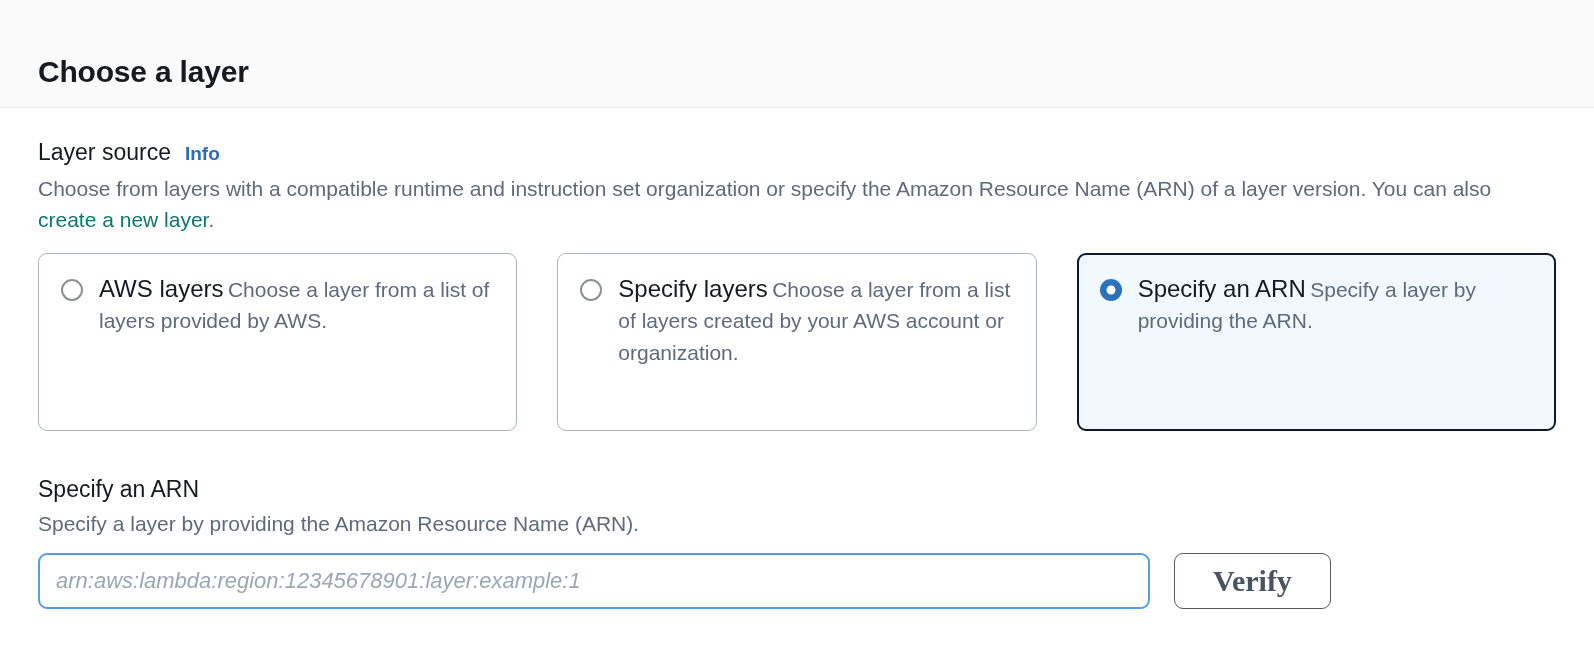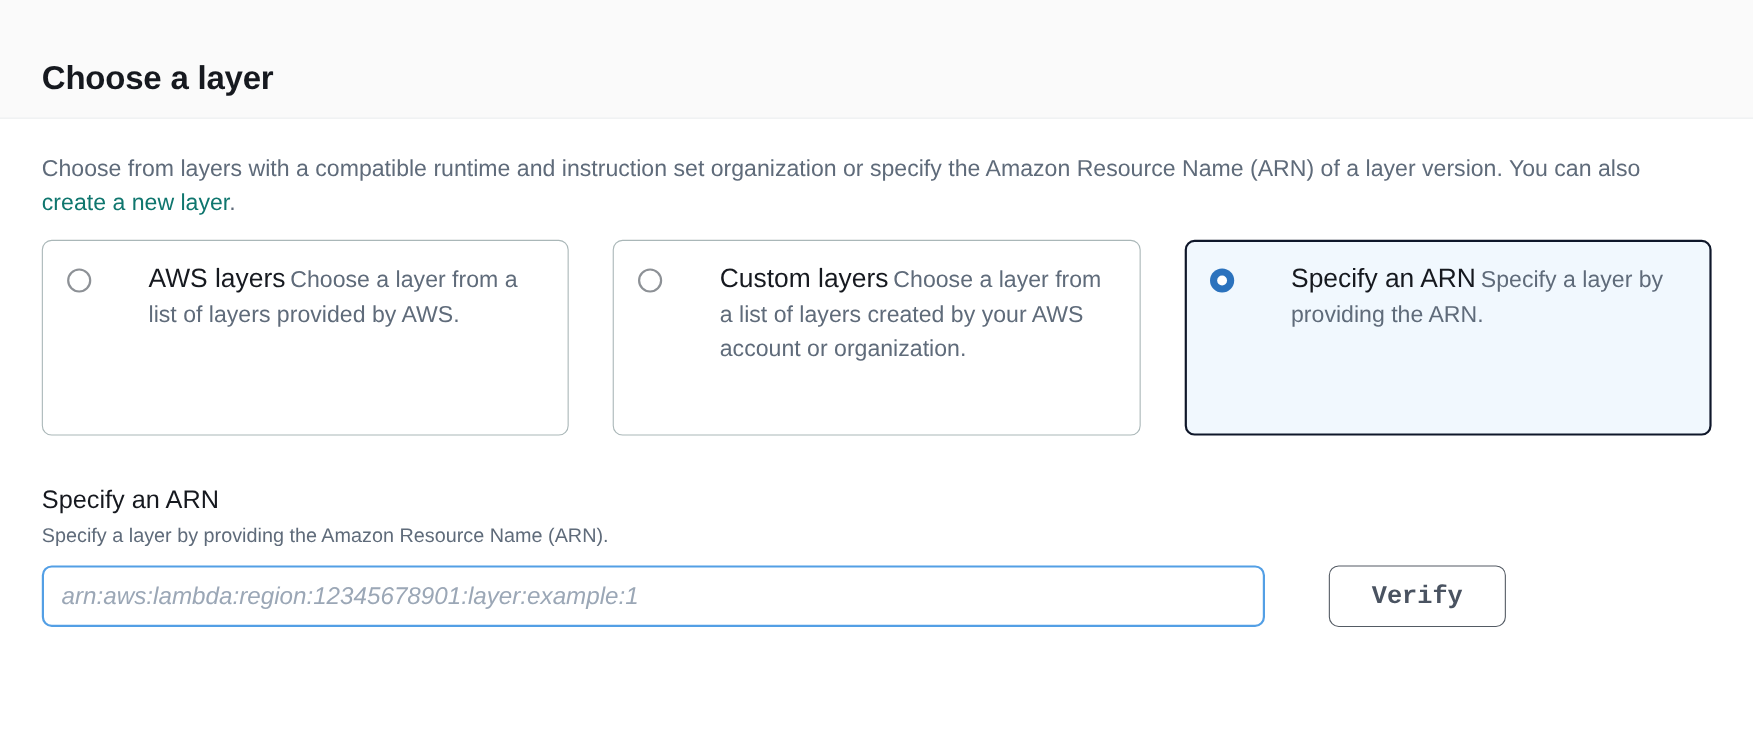--- a/index.html
+++ b/index.html
@@ -112,21 +112,21 @@
     content: "";
     position: absolute;
     width: 9px;
     height: 9px;
     border-radius: 50%;
     background: #ffffff;
     left: 50%;
     top: 50%;
     transform: translate(-50%, -50%);
   }
-  .tile-text { display: block; margin-left: 36px; }
+  .tile-text { display: block; }
   .tile-title {
     font-size: 24px;
     font-weight: 400;
     color: #16191f;
     line-height: 1.2;
     margin-bottom: 6px;
   }
   .tile-desc {
     font-size: 21px;
     color: #5f6b7a;
@@ -136,29 +136,29 @@
   
   .arn-section { margin-top: 44px; }
   .section-title {
     font-size: 23px;
     font-weight: 400;
     color: #16191f;
     line-height: 1.25;
     margin-bottom: 5px;
   }
   .section-desc {
-    font-size: 18px;
+    font-size: 21px;
     color: #5f6b7a;
     line-height: 1.45;
     margin-bottom: 14px;
   }
   .arn-row {
     display: flex;
     align-items: center;
-    gap: 58px;
+    gap: 24px;
   }
   .arn-input {
     width: 1112px;
     height: 56px;
     box-sizing: border-box;
     border: 2px solid #539fe5;
     border-radius: 9px;
     background: #ffffff;
     font-family: "Liberation Sans", sans-serif;
     font-size: 22px;
@@ -173,54 +173,58 @@
     opacity: 1;
   }
   .verify-button {
     height: 56px;
     box-sizing: border-box;
     padding: 0 38px;
     border: 1.5px solid #545b64;
     border-radius: 9px;
     background: #ffffff;
     color: #4a5361;
-    font-family: Liberation Mono, monospace;
-    font-size: 23px;
+    font-family: Liberation Serif, serif;
+    font-size: 30px;
     font-weight: bold;
     cursor: pointer;
   }
 </style>
 </head>
 <body>
 
 <div class="modal-header">
   <div class="modal-title">Choose a layer</div>
 </div>
 
 <div class="modal-body">
 
+  <div class="field-label-row">
+    <span class="field-label">Layer source</span>
+    <span class="info-link">Info</span>
+  </div>
 
   <p class="field-desc">
     <span>Choose from layers with a compatible runtime and instruction set organization or specify the Amazon Resource Name (ARN) of a layer version. You can also </span><span class="inline-link">create a new layer</span><span>.</span>
   </p>
 
   <div class="tile-row">
 
     <div class="tile">
       <span class="radio"></span>
       <span class="tile-text">
         <span class="tile-title">AWS layers</span>
         <span class="tile-desc">Choose a layer from a list of layers provided by AWS.</span>
       </span>
     </div>
 
     <div class="tile">
       <span class="radio"></span>
       <span class="tile-text">
-        <span class="tile-title">Custom layers</span>
+        <span class="tile-title">Specify layers</span>
         <span class="tile-desc">Choose a layer from a list of layers created by your AWS account or organization.</span>
       </span>
     </div>
 
     <div class="tile selected">
       <span class="radio checked"></span>
       <span class="tile-text">
         <span class="tile-title">Specify an ARN</span>
         <span class="tile-desc">Specify a layer by providing the ARN.</span>
       </span>

